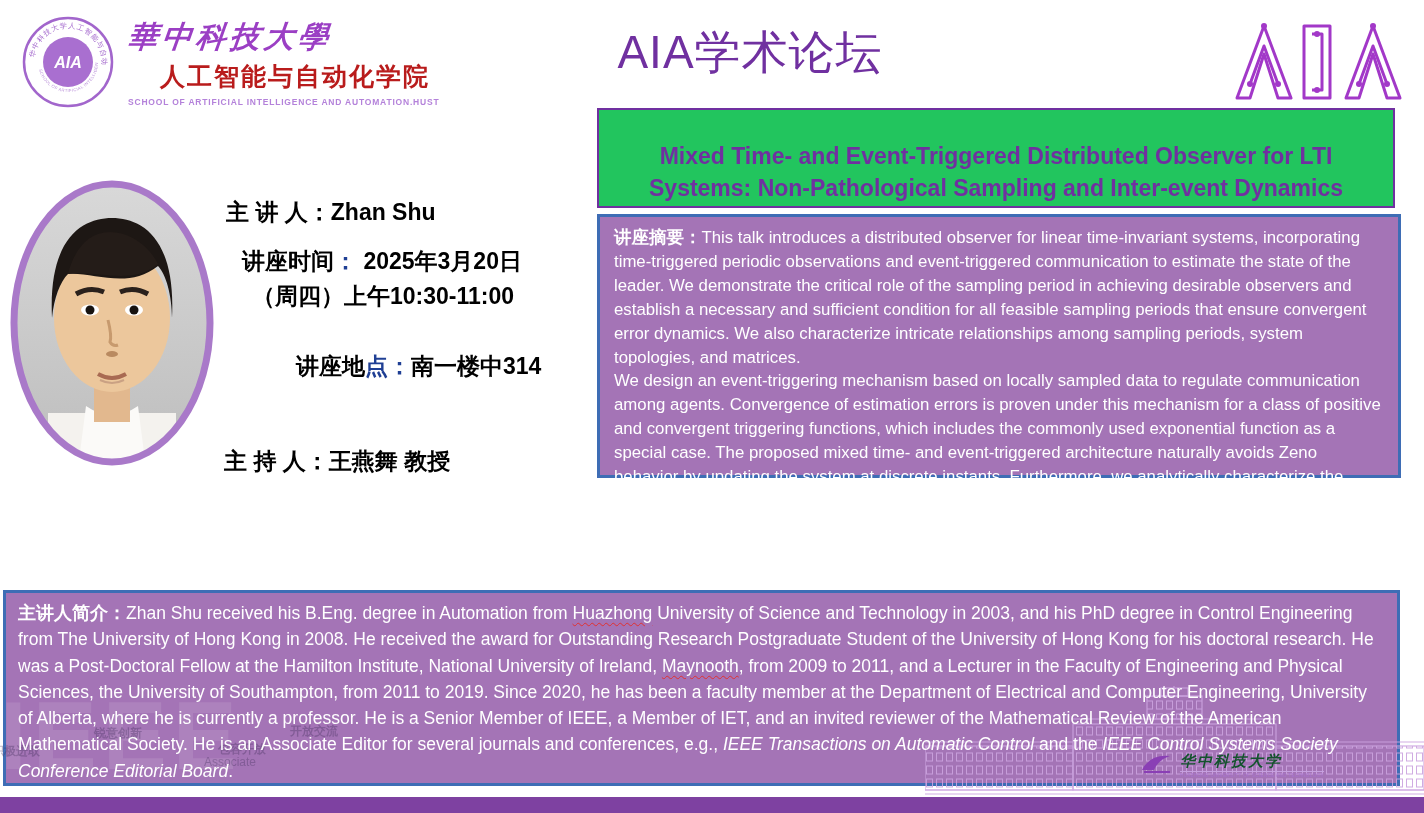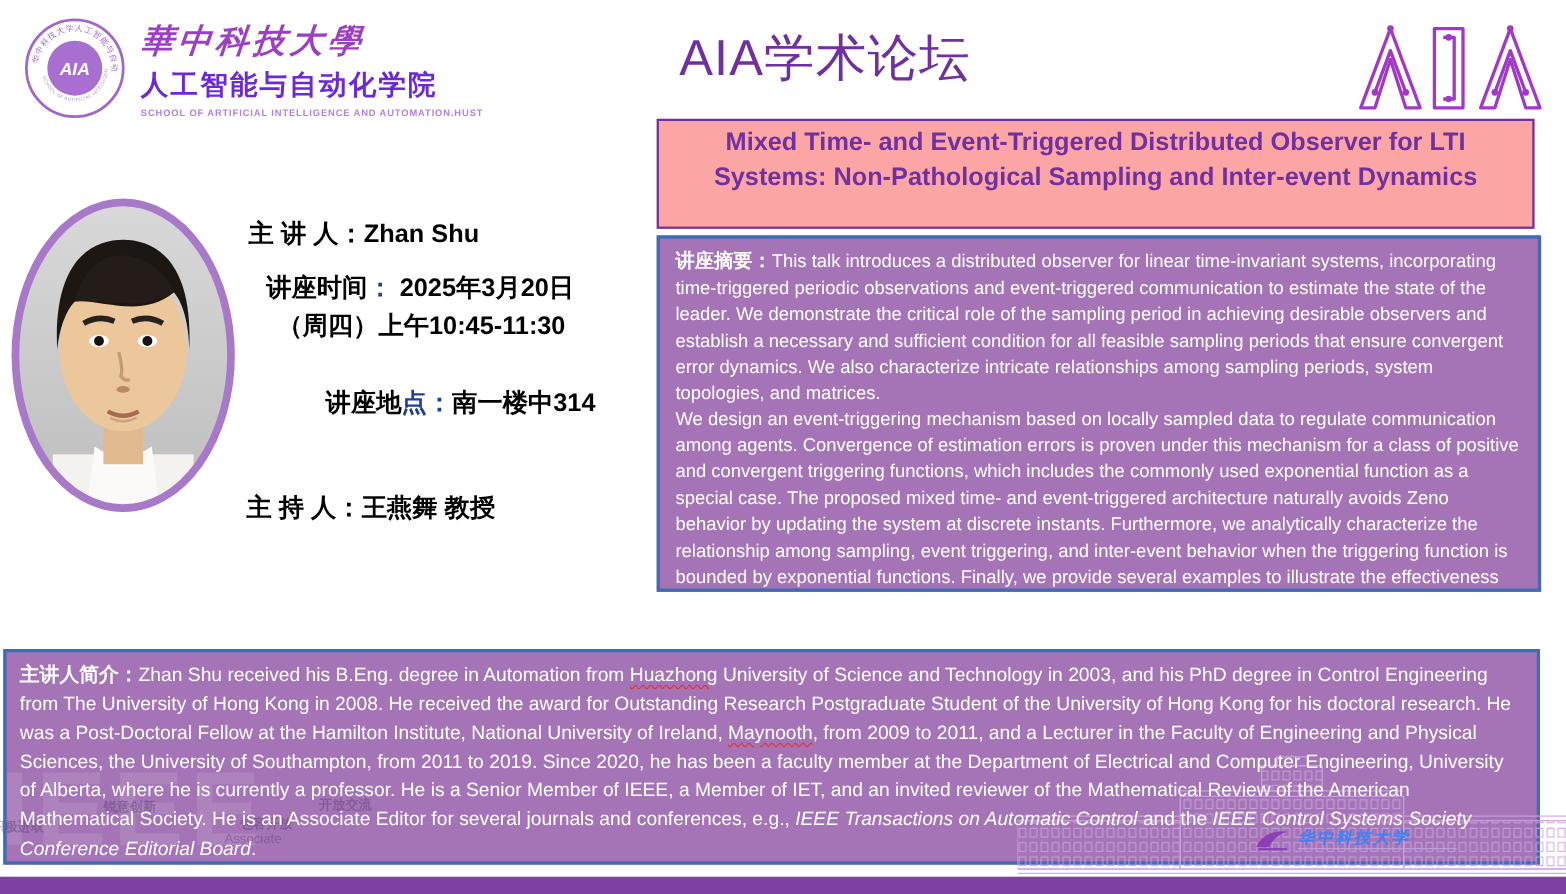--- a/index.html
+++ b/index.html
@@ -8,33 +8,33 @@
   #page {
     position:relative; width:1424px; height:813px; background:#ffffff;
     overflow:hidden;
   }
   
   .hdr-logo-group { position:absolute; left:22px; top:16px; display:flex; align-items:center; }
   .seal { width:92px; height:92px; }
   .hdr-text { margin-left:14px; }
   .uni-name { font-family:"Liberation Serif","DejaVu Serif",serif; font-style:italic; font-weight:bold;
               font-size:30px; color:#9B3FC4; letter-spacing:4px; transform:skewX(-6deg); }
-  .school-cn { font-weight:bold; font-size:25px; color:#6d28d9; letter-spacing:2px; margin-top:2px; }
+  .school-cn { font-weight:bold; font-size:25px; color:#b91c1c; letter-spacing:2px; margin-top:2px;margin-left:32px; }
   .school-en { font-size:8.5px; color:#B482DA; letter-spacing:0.8px; margin-top:4px; font-weight:bold; }
   .forum-title { position:absolute; left:0; top:22px; width:100%; text-align:center;
                  font-size:46px; font-weight:500; color:#7030A0; letter-spacing:1px;
                  transform:translateX(38px); }
   .aia-logo { position:absolute; right:8px; top:20px; }
   
   .title-box { position:absolute; left:597px; top:108px; width:798px; height:100px;
-               background:#fca5a5; border:2.5px solid #7030A0; display:flex; align-items:flex-start; justify-content:center;
+               background:#22c55e; border:2.5px solid #7030A0; display:flex; align-items:flex-end; justify-content:center;
                padding:2px 10px; }
   .title-box .ttl { text-align:center; font-size:23px; font-weight:bold; color:#7030A0; line-height:32px; }
   
-  .abs-box { position:absolute; left:597px; top:214px; width:804px; height:324px;
+  .abs-box { position:absolute; left:597px; top:214px; width:804px; height:264px;
              background:#A474B6; border:3px solid #3E6DB5; padding:9px 14px 0 14px; }
   .abs-box p { color:#fff; font-size:16.8px; line-height:23.9px; }
   .abs-label { font-weight:bold; font-size:17.5px; }
   
   .photo-wrap { position:absolute; left:8px; top:178px; width:208px; height:290px; }
   .photo-wrap svg { width:100%; height:100%; }
   .info-line { position:absolute; font-weight:bold; font-size:23px; color:#000; white-space:nowrap; }
   .accent-navy { color:#1F3F94; }
   
   .bio-box { position:absolute; left:3px; top:590px; width:1397px; height:196px;
@@ -46,21 +46,21 @@
   
   .wm { position:absolute; z-index:1; pointer-events:none; }
   .wm-auto { left:-6px; top:88px; font-size:96px; font-weight:bold; letter-spacing:6px;
              color:rgba(255,255,255,0.10); }
   .wm-small { font-size:12px; font-weight:bold; color:rgba(70,50,95,0.35); }
   
   .building { position:absolute; left:925px; top:686px; z-index:2; pointer-events:none; }
   .hust-mini { position:absolute; left:1140px; top:752px; z-index:2; display:flex; align-items:flex-start; pointer-events:none; }
   .hust-mini-text { margin-left:6px; }
   .hust-mini-cn { font-family:"Liberation Serif","DejaVu Serif",serif; font-style:italic; font-weight:bold;
-                  font-size:15px; color:#3b82f6; letter-spacing:2px; }
+                  font-size:15px; color:#14532d; letter-spacing:2px; }
   .hust-mini-en { font-size:4.5px; color:#A873CF; letter-spacing:0.4px; border-top:1px solid #C6A0E0; padding-top:1px; }
   
   .bottom-bar { position:absolute; left:0; top:797px; width:100%; height:16px; background:#7E41A1; }
 </style>
 </head>
 <body>
 
 <div id="page">
 
   <div class="hdr-logo-group">
@@ -151,21 +151,21 @@
   </div>
 
   <div class="info-line" style="left:226px; top:197px;">
     <span>主 讲 人：</span><span>Zhan Shu</span>
   </div>
 
   <div class="info-line" style="left:242px; top:246px;">
     <span>讲座时间</span><span class="accent-navy">：</span><span> 2025年3月20日</span>
   </div>
   <div class="info-line" style="left:252px; top:281px;">
-    <span>（周四）上午10:45-11:30</span>
+    <span>（周四）上午10:30-11:00</span>
   </div>
 
   <div class="info-line" style="left:256px; top:351px;margin-left:40px;">
     <span>讲座地</span><span class="accent-navy">点：</span><span>南一楼中314</span>
   </div>
 
   <div class="info-line" style="left:224px; top:446px;">
     <span>主 持 人：</span><span>王燕舞 教授</span>
   </div>
 

